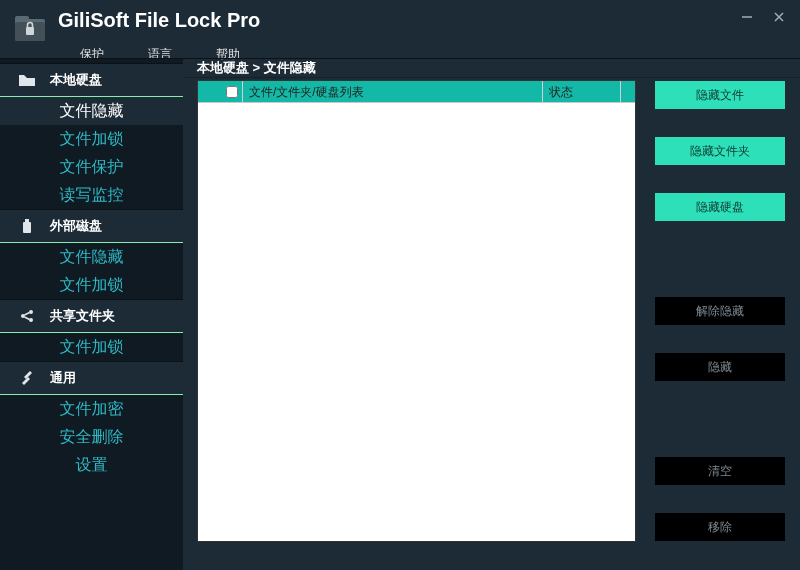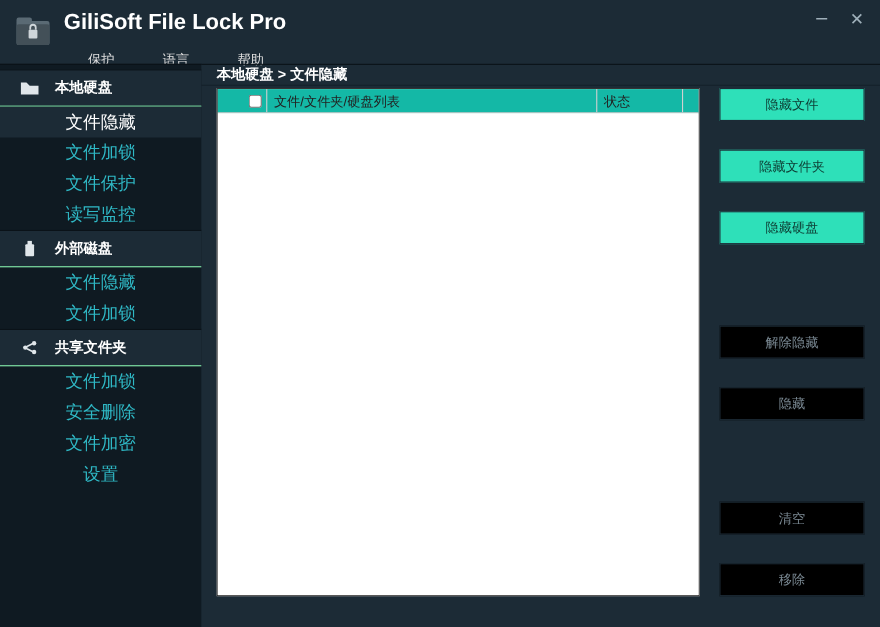--- a/index.html
+++ b/index.html
@@ -111,22 +111,31 @@
             <circle cx="12" cy="4" r="2" fill="#e0e6ea"></circle>
             <circle cx="12" cy="12" r="2" fill="#e0e6ea"></circle>
             <line x1="5.5" y1="7" x2="10.5" y2="4.5" stroke="#e0e6ea" stroke-width="1.4"></line>
             <line x1="5.5" y1="9" x2="10.5" y2="11.5" stroke="#e0e6ea" stroke-width="1.4"></line>
           </svg>
       </span>
       <span class="label">共享文件夹</span>
     </div>
     <div class="side-item">文件加锁</div>
 
+    <div class="side-header">
+      <span class="hicon">
+        <svg width="16" height="16" viewBox="0 0 16 16">
+            <path d="M3 13 l6 -6 l2 2 l-6 6 z" fill="#e0e6ea"></path>
+            <path d="M13 3 l-6 6 l-2 -2 l6 -6 z" fill="#e0e6ea"></path>
+          </svg>
+      </span>
+      <span class="label">通用</span>
+    </div>
+    <div class="side-item">文件加密</div>
     <div class="side-item">安全删除</div>
-    <div class="side-item">文件加密</div>
     <div class="side-item">设置</div>
   </div>
 
   <div class="main">
     <div class="breadcrumb">本地硬盘 &gt; 文件隐藏</div>
     <div class="content-row">
       <div class="list-panel">
         <div class="list-header">
           <div class="col-check">
             <input type="checkbox" style="">

